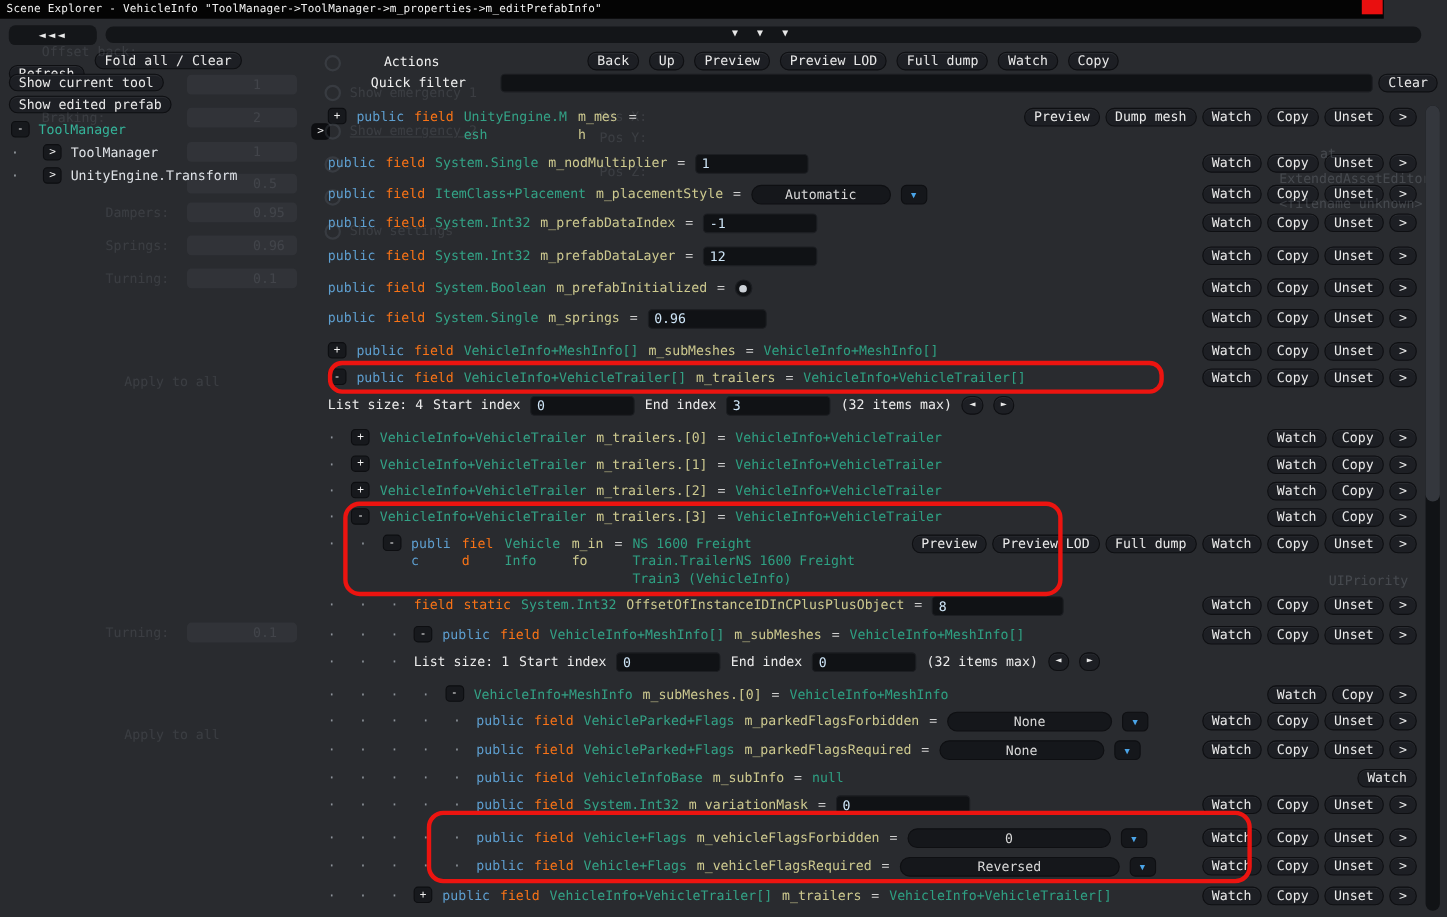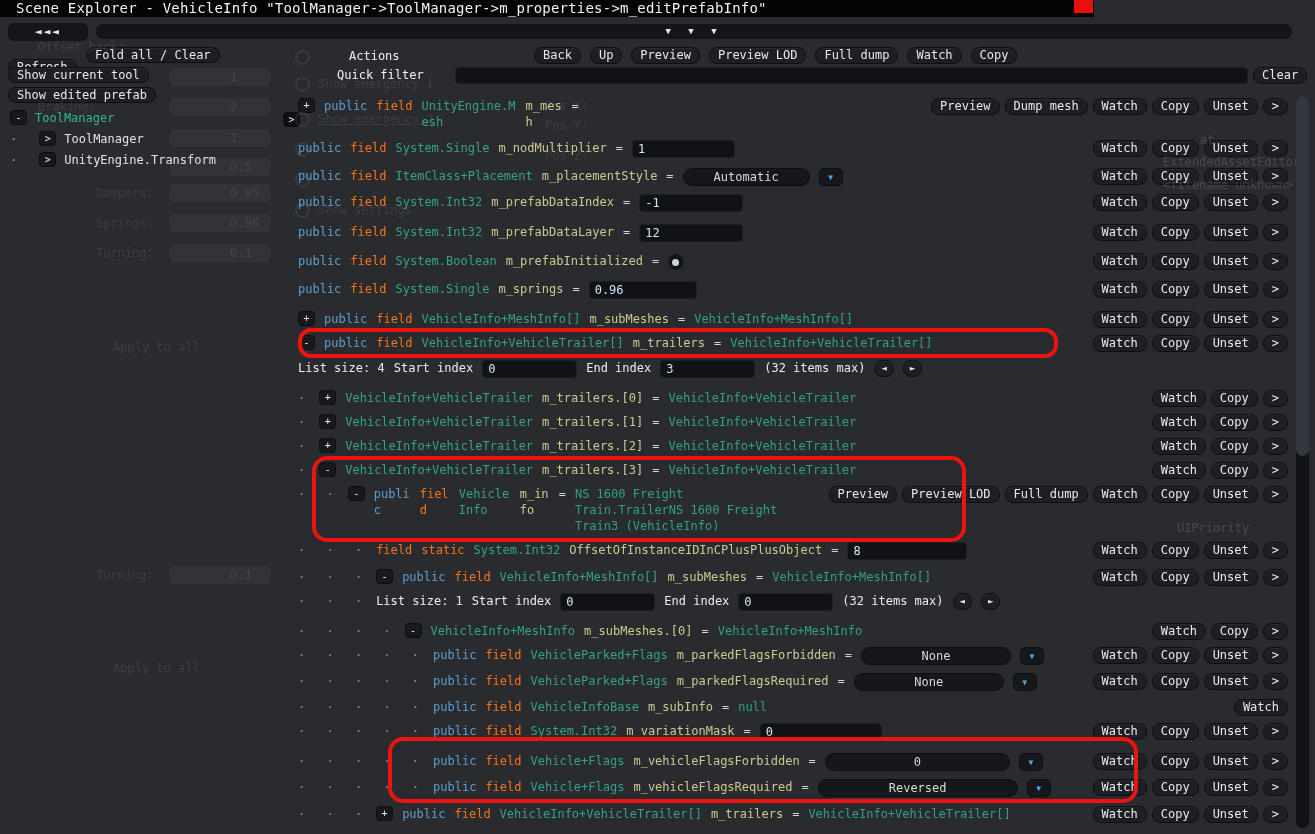--- a/index.html
+++ b/index.html
@@ -2,22 +2,22 @@
 <html><head>
 <meta charset="utf-8">
 <style>
   * { margin:0; padding:0; box-sizing:border-box; }
   html,body { width:1315px; height:834px; overflow:hidden; }
   body {
     font-family:"DejaVu Sans Mono","Liberation Mono",monospace;
     font-size:12px; color:#d8d8d8; background:#292b2f; position:relative;
   }
   
-  .titlebar { position:absolute; left:0; top:0; width:1094px; height:17px; background:#040404;
-    color:#f2f2f2; font-size:14px; line-height:17px; padding-left:16px; letter-spacing:0.2px; }
+  .titlebar { position:absolute; left:0; top:0; width:1258px; height:17px; background:#040404;
+    color:#f2f2f2; font-size:10px; line-height:17px; padding-left:6px; letter-spacing:0.2px; }
   .closebox { position:absolute; right:1px; top:0; width:19px; height:13px; background:#e90f0f; }
   
   .backbtn { position:absolute; left:8px; top:23px; width:80px; height:18px; background:#141619;
     border-radius:6px; color:#eaeaea; text-align:center; line-height:18px; font-size:11px; letter-spacing:2px; }
   .dragbar { position:absolute; left:96px; top:24px; width:1196px; height:15px; background:#131518;
     border-radius:7px; color:#e8e8e8; text-align:center; line-height:14px; font-size:9px; letter-spacing:6px; }
   
   .btn { display:inline-block; background:#1d1f24; border:1px solid #0e0f12; border-radius:8px;
     color:#e9e9e9; padding:0 8px; height:17px; line-height:15px; font-size:12px; white-space:nowrap;
     box-shadow:inset 0 1px 0 rgba(255,255,255,0.05); }
@@ -528,21 +528,21 @@
     <div class="ghost" style="left: 545px; top: 149px;">Pos Z:</div>
     <div class="ghost-circle" style="left: 295px; top: 50px;"></div>
     <div class="ghost-circle" style="left: 295px; top: 77px;"></div>
     <div class="ghost-circle" style="left: 295px; top: 112px;"></div>
     <div class="ghost-circle" style="left: 295px; top: 142px;"></div>
     <div class="ghost-circle" style="left: 295px; top: 172px;"></div>
     <div class="ghost-circle" style="left: 295px; top: 203px;"></div>
     <div class="ghost ghost-strong" style="left: 1200px; top: 133px;">at</div>
     <div class="ghost ghost-strong" style="left: 1163px; top: 155px;">ExtendedAssetEditor</div>
     <div class="ghost ghost-strong" style="left: 1163px; top: 178px;">&lt;filename unknown&gt;</div>
-    <div class="ghost ghost-strong" style="left: 1177px; top: 521px;">UIPriority</div>
+    <div class="ghost ghost-strong" style="left: 1208px; top: 521px;">UIPriority</div>
   </div>
 
 <div class="ann" style="left:298px;top:328px;width:760px;height:30px;border-radius:13px;"></div>
 <div class="ann" style="left:312px;top:456px;width:654px;height:86px;border-radius:15px;"></div>
 <div class="ann" style="left:388px;top:737px;width:750px;height:66px;border-radius:15px;"></div>
 
 <div class="sbar-track"></div>
 <div class="sbar-thumb"></div>
 
 </body></html>

